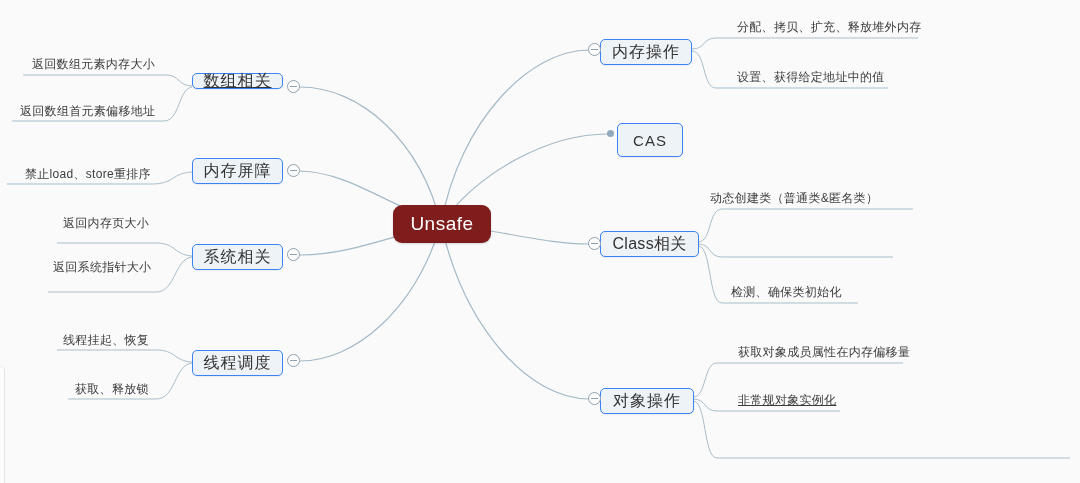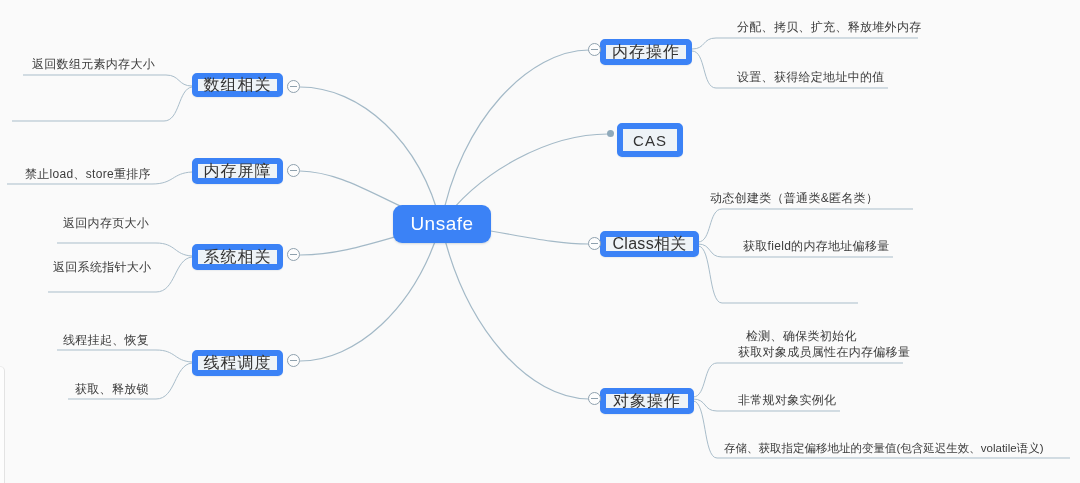--- a/index.html
+++ b/index.html
@@ -8,26 +8,26 @@
     position:relative;width:1080px;height:483px;
     background:#fafafa;overflow:hidden;
   }
   svg.wires{position:absolute;left:0;top:0;z-index:1;}
   .node{
     position:absolute;z-index:3;box-sizing:border-box;
     display:flex;align-items:center;justify-content:center;
     white-space:nowrap;cursor:default;
   }
   .root-node{
-    background:#3b82f6;color:#ffffff;border-radius:9px;
+    background:#7f1d1d;color:#ffffff;border-radius:9px;
     font-size:19px;letter-spacing:.5px;
     box-shadow:0 1px 2px rgba(90,120,140,.25);
   }
   .branch-node{
-    background:#eef3f7;border:6px solid #3b82f6;border-radius:5px;
+    background:#eef3f7;border:1px solid #3b82f6;border-radius:5px;
     color:#333333;font-size:16px;letter-spacing:1px;
     box-shadow:0 1px 1px rgba(120,140,160,.12);
   }
   .leaf{
     position:absolute;z-index:2;font-size:12px;color:#3c3c3c;
     white-space:nowrap;letter-spacing:.3px;
   }
   .leaf.small{font-size:11.5px;letter-spacing:0;}
   .collapse-btn{
     position:absolute;z-index:4;width:13px;height:13px;border-radius:50%;
@@ -80,21 +80,21 @@
       <path d="M698,244 C712,244 708,257 722,257 H893"></path>
       <path d="M698,246 C712,246 708,303 722,303 H858"></path>
       <path d="M693,397 C707,397 703,363 717,363 H903"></path>
       <path d="M693,399 C707,399 703,411 717,411 H840"></path>
       <path d="M693,401 C707,401 703,458 717,458 H1070"></path>
     </g>
   </svg>
 
   <div class="node root-node" style="left:393px;top:205px;width:98px;height:38px;">Unsafe</div>
 
-  <div class="node branch-node" style="left:192px;top:73px;width:91px;height:24px;">数组相关</div>
+  <div class="node branch-node" style="left:192px;top:73px;width:91px;height:16px;text-decoration:underline;">数组相关</div>
   <div class="node branch-node" style="left:192px;top:158px;width:91px;height:26px;">内存屏障</div>
   <div class="node branch-node" style="left:192px;top:244px;width:91px;height:26px;">系统相关</div>
   <div class="node branch-node" style="left:192px;top:350px;width:91px;height:26px;">线程调度</div>
 
   <div class="node branch-node" style="left:600px;top:39px;width:92px;height:26px;">内存操作</div>
   <div class="node branch-node" style="left:617px;top:123px;width:66px;height:34px;font-size:15px;">CAS</div>
   <div class="node branch-node" style="left:600px;top:231px;width:99px;height:26px;letter-spacing:.3px;">Class相关</div>
   <div class="node branch-node" style="left:600px;top:388px;width:94px;height:26px;">对象操作</div>
 
   <div class="collapse-btn" style="left:287px;top:80px;">
@@ -115,28 +115,27 @@
   <div class="collapse-btn" style="left:588px;top:237px;">
     <span class="minus-bar"></span>
     </div>
   <div class="collapse-btn" style="left:588px;top:392px;">
     <span class="minus-bar"></span>
     </div>
 
   <div class="conn-dot" style="left:607px;top:130px;"></div>
 
   <div class="leaf" style="left:32px;top:56px;">返回数组元素内存大小</div>
+  <div class="leaf" style="left:20px;top:103px;">返回数组首元素偏移地址</div>
   <div class="leaf" style="left:25px;top:166px;">禁止load、store重排序</div>
   <div class="leaf" style="left:63px;top:215px;">返回内存页大小</div>
   <div class="leaf" style="left:53px;top:259px;">返回系统指针大小</div>
   <div class="leaf" style="left:63px;top:332px;">线程挂起、恢复</div>
   <div class="leaf" style="left:75px;top:381px;">获取、释放锁</div>
 
   <div class="leaf" style="left:737px;top:19px;">分配、拷贝、扩充、释放堆外内存</div>
   <div class="leaf" style="left:737px;top:69px;">设置、获得给定地址中的值</div>
   <div class="leaf" style="left:710px;top:190px;">动态创建类（普通类&amp;匿名类）</div>
-  <div class="leaf" style="left:743px;top:238px;">获取field的内存地址偏移量</div>
-  <div class="leaf" style="left:746px;top:284px;margin-top:44px;">检测、确保类初始化</div>
+  <div class="leaf" style="left:731px;top:284px;">检测、确保类初始化</div>
   <div class="leaf" style="left:738px;top:344px;">获取对象成员属性在内存偏移量</div>
-  <div class="leaf" style="left:738px;top:392px;">非常规对象实例化</div>
-  <div class="leaf small" style="left:724px;top:441px;">存储、获取指定偏移地址的变量值(包含延迟生效、volatile语义)</div>
+  <div class="leaf" style="left:738px;top:392px;text-decoration:underline;">非常规对象实例化</div>
 
 </div>
 
 </body></html>

